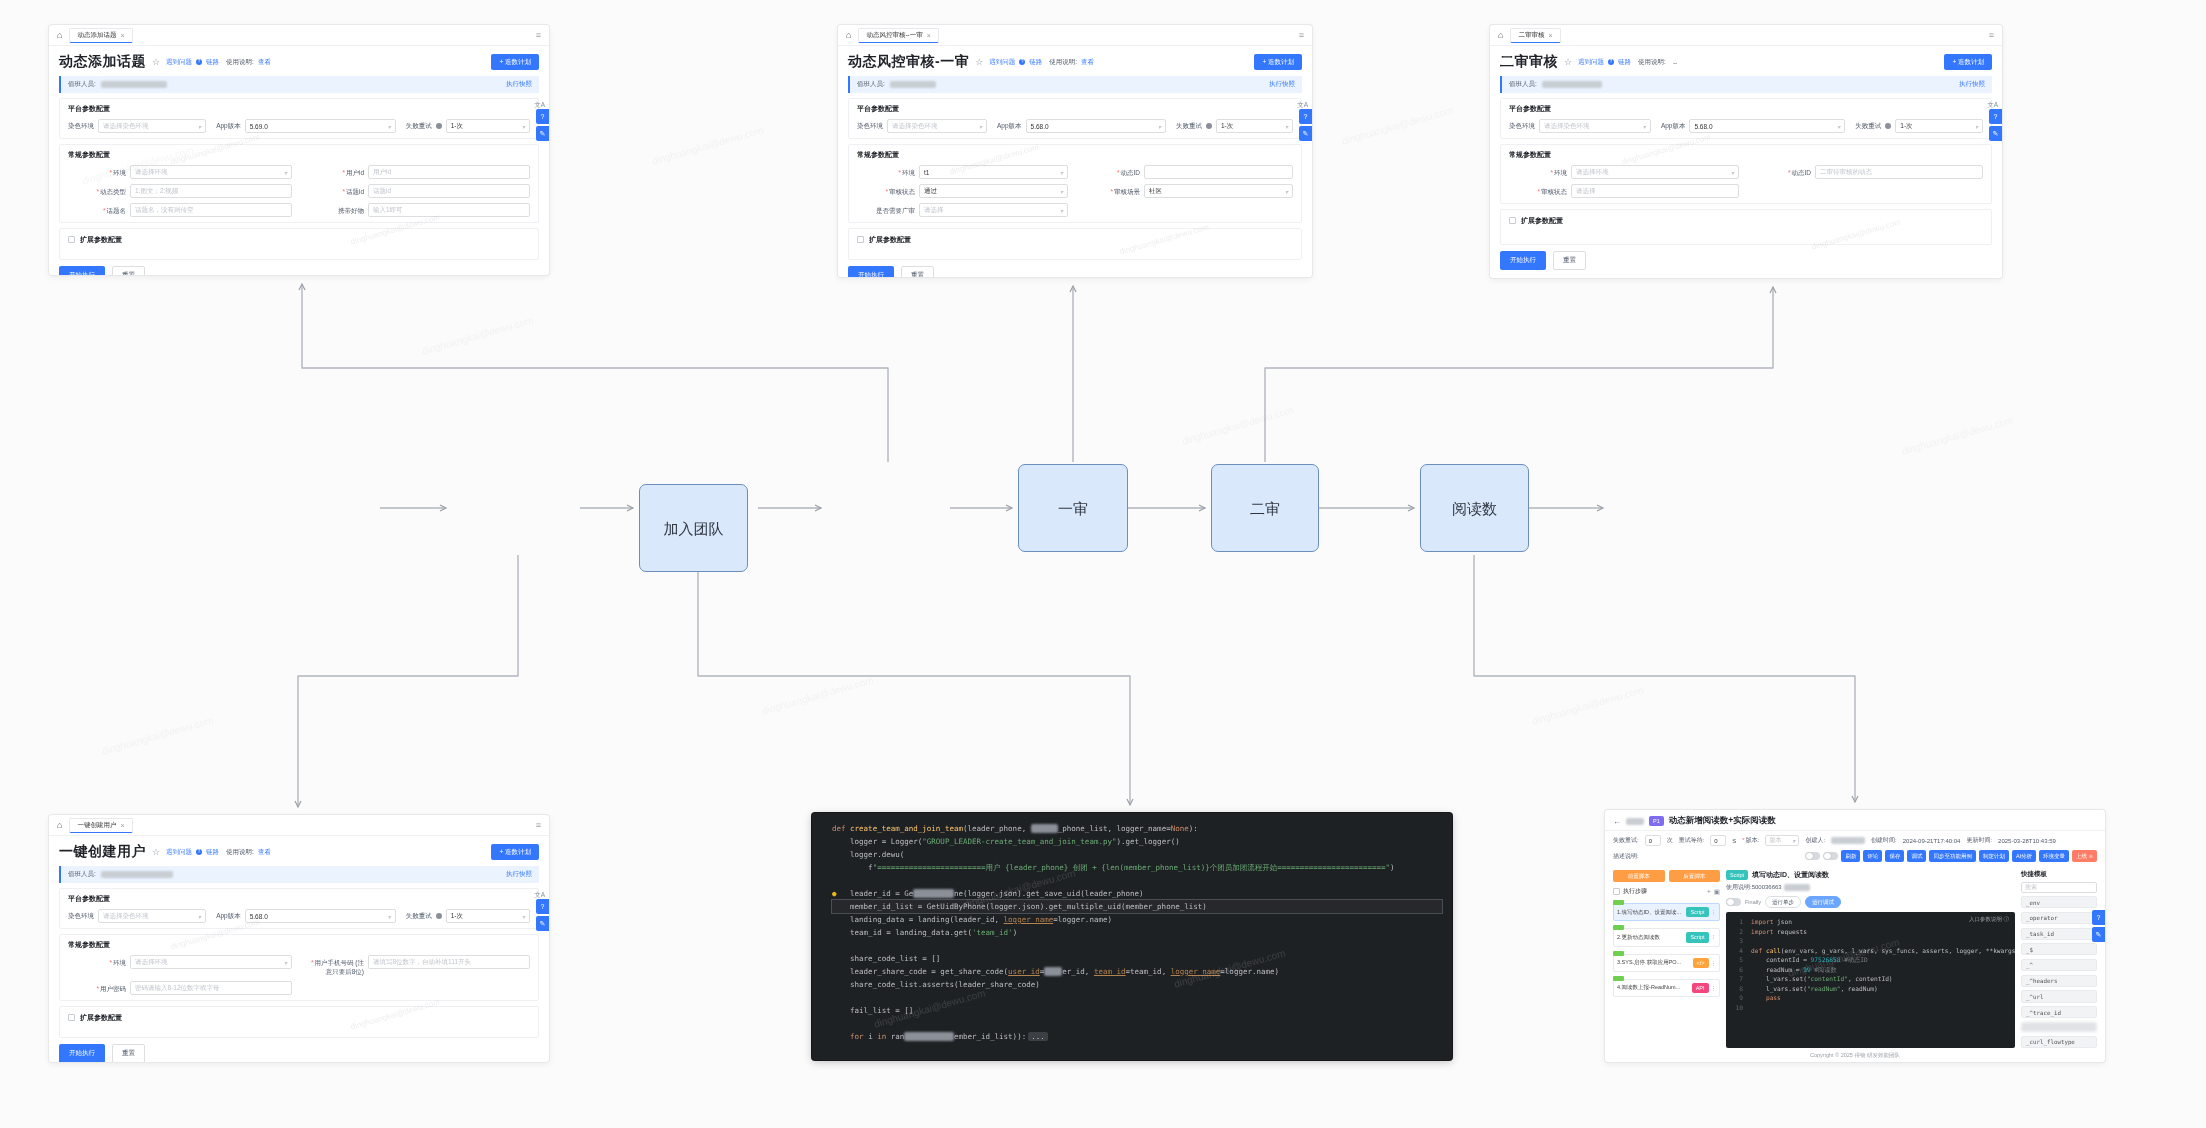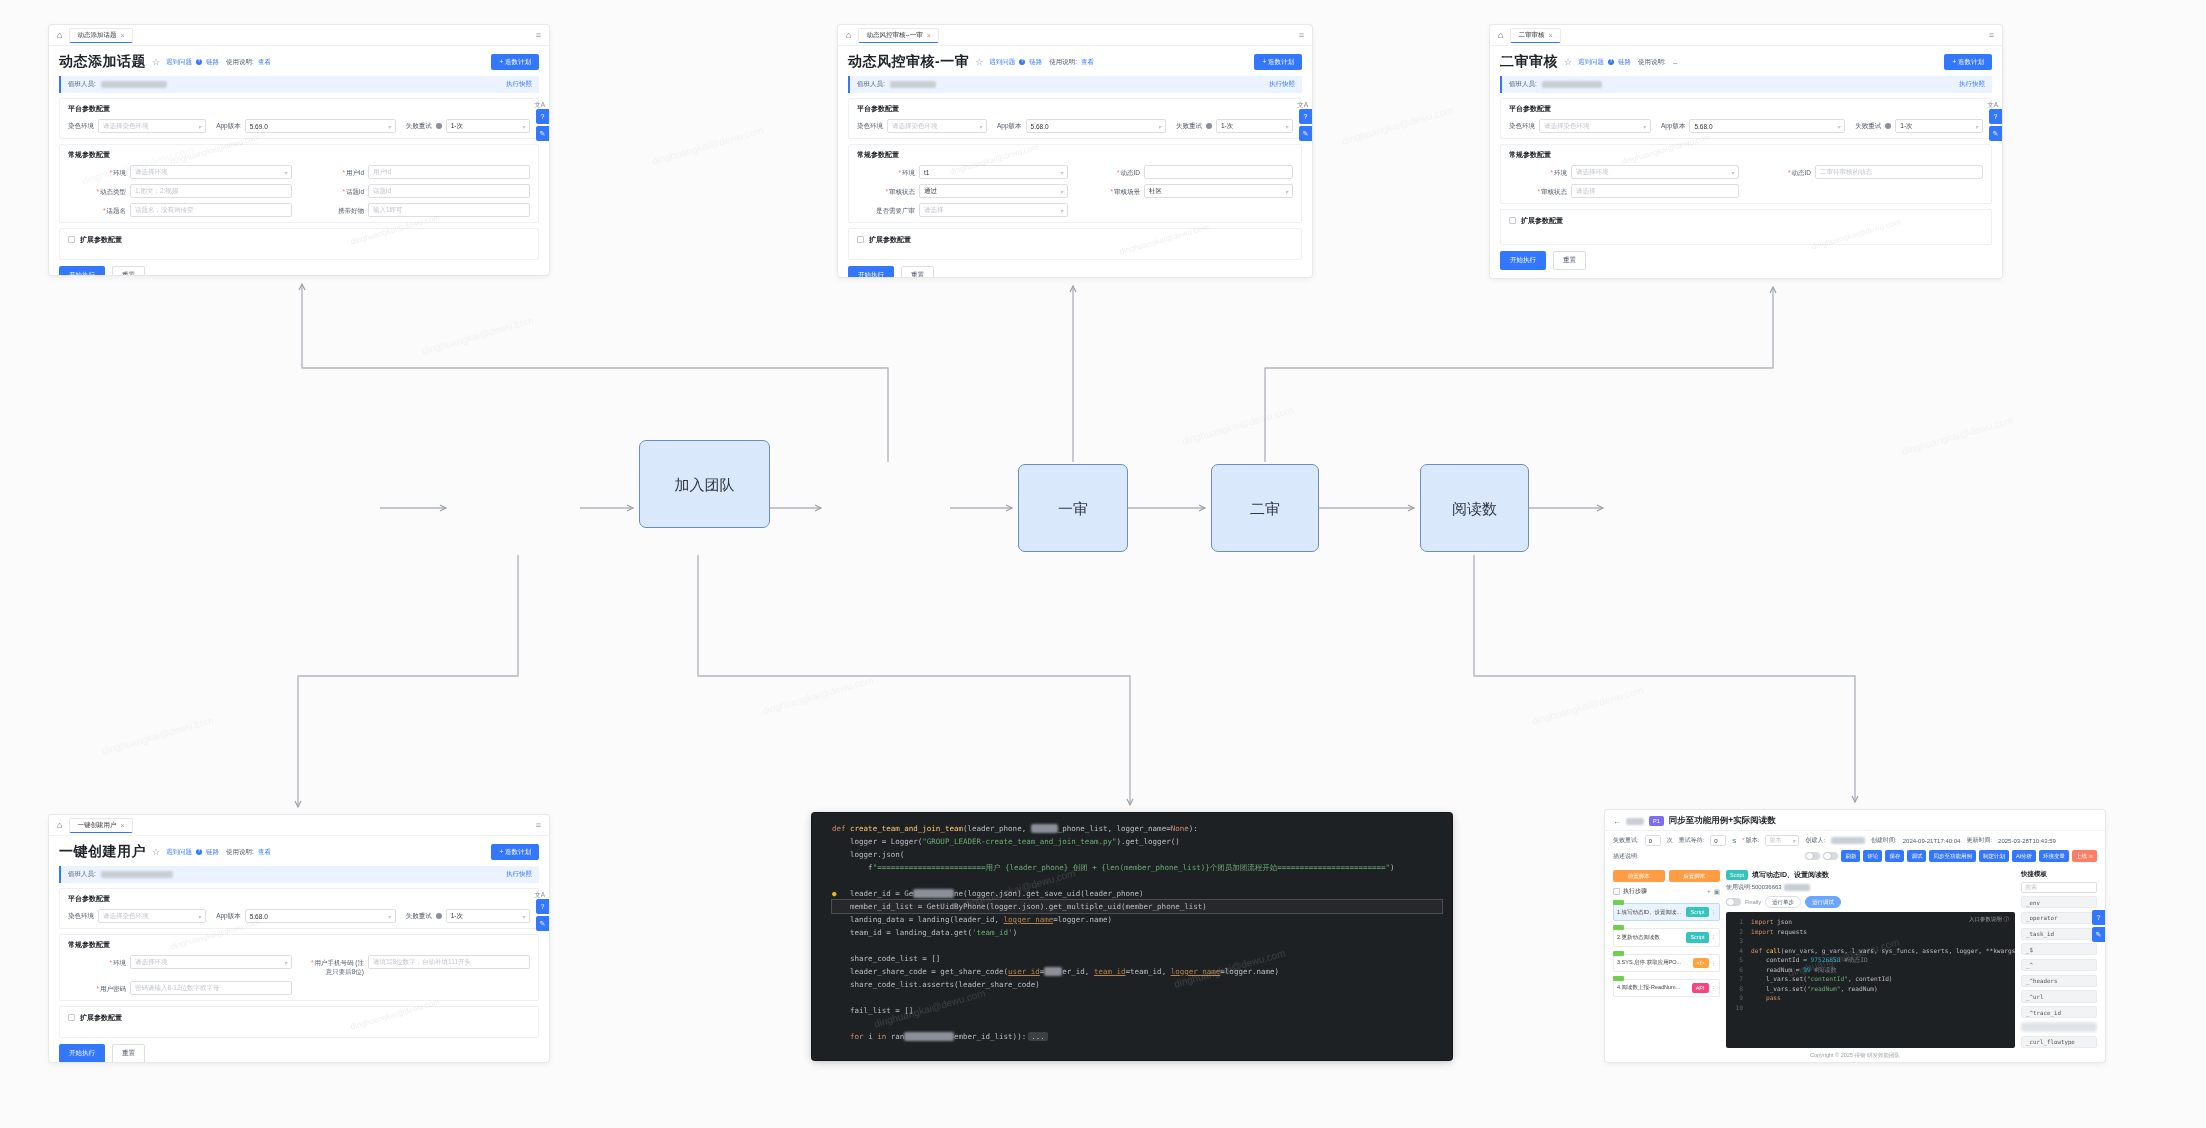--- a/index.html
+++ b/index.html
@@ -147,21 +147,21 @@
   <span class="wm" style="left:80px;top:160px">dinghuangkai@dewu.com</span>
   <span class="wm" style="left:650px;top:140px">dinghuangkai@dewu.com</span>
   <span class="wm" style="left:1340px;top:120px">dinghuangkai@dewu.com</span>
   <span class="wm" style="left:420px;top:330px">dinghuangkai@dewu.com</span>
   <span class="wm" style="left:1180px;top:420px">dinghuangkai@dewu.com</span>
   <span class="wm" style="left:1900px;top:430px">dinghuangkai@dewu.com</span>
   <span class="wm" style="left:100px;top:730px">dinghuangkai@dewu.com</span>
   <span class="wm" style="left:760px;top:690px">dinghuangkai@dewu.com</span>
   <span class="wm" style="left:1530px;top:700px">dinghuangkai@dewu.com</span>
 
-  <div class="node" style="left:639px;top:440px;width:131px;height:88px">
+  <div class="node" style="left:639px;top:484px;width:109px;height:88px">
       <span>加入团队</span>
     </div>
   <div class="node" style="left:1018px;top:464px;width:110px;height:88px">
       <span>一审</span>
     </div>
   <div class="node" style="left:1211px;top:464px;width:108px;height:88px">
       <span>二审</span>
     </div>
   <div class="node" style="left:1420px;top:464px;width:109px;height:88px">
       <span>阅读数</span>
@@ -569,21 +569,21 @@
         <div class="sb">✎</div>
       </div>
     <span class="wm inshot" style="left:120px;top:115px">dinghuangkai@dewu.com</span>
     <span class="wm inshot" style="left:300px;top:195px">dinghuangkai@dewu.com</span>
   </div>
 
   <div class="shot codeshot" style="left:812px;top:813px;width:640px;height:247px">
     <div>
         <div class="cl"><span class="k">def </span><span class="f">create_team_and_join_team</span><span>(leader_phone, </span><span class="rd">member</span><span>_phone_list, logger_name=</span><span class="k">None</span><span>):</span></div>
         <div class="cl"><span>    logger = Logger(</span><span class="s">"GROUP_LEADER-create_team_and_join_team.py"</span><span>).get_logger()</span></div>
-        <div class="cl"><span>    logger.json(</span></div>
+        <div class="cl"><span>    logger.dewu(</span></div>
         <div class="cl"><span>        f</span><span class="s">"========================用户 {leader_phone} 创团 + {len(member_phone_list)}个团员加团流程开始========================"</span><span>)</span></div>
         <div class="cl">&nbsp;</div>
         <div class="cl"><span class="bulb">● </span><span>  leader_id = Ge</span><span class="rd">tUidByPho</span><span>ne(logger.json).get_save_uid(leader_phone)</span></div>
         <div class="cl hl"><span>    member_id_list = GetUidByPhone(logger.json).get_multiple_uid(member_phone_list)</span></div>
         <div class="cl"><span>    landing_data = landing(leader_id, </span><span class="a">logger_name</span><span>=logger.name)</span></div>
         <div class="cl"><span>    team_id = landing_data.get(</span><span class="s">'team_id'</span><span>)</span></div>
         <div class="cl">&nbsp;</div>
         <div class="cl"><span>    share_code_list = []</span></div>
         <div class="cl"><span>    leader_share_code = get_share_code(</span><span class="a">user_id</span><span>=</span><span class="rd">lead</span><span>er_id, </span><span class="a">team_id</span><span>=team_id, </span><span class="a">logger_name</span><span>=logger.name)</span></div>
         <div class="cl"><span>    share_code_list.asserts(leader_share_code)</span></div>
@@ -595,21 +595,21 @@
     <span class="wm light" style="left:150px;top:70px">dinghuangkai@dewu.com</span>
     <span class="wm light" style="left:360px;top:150px">dinghuangkai@dewu.com</span>
     <span class="wm light" style="left:60px;top:190px">dinghuangkai@dewu.com</span>
   </div>
 
   <div class="shot" style="left:1605px;top:810px;width:500px;height:252px">
     <div class="ctop">
       <span class="back">←</span>
       <span class="bb" style="width:18px"></span>
       <span class="chip p1">P1</span>
-      <span class="ctitle">同步至功能用例+实际阅读数</span>
+      <span class="ctitle">动态新增阅读数+实际阅读数</span>
     </div>
     <div class="cmeta">
       <span>失败重试:</span>
         <span class="mbox">0</span>
         <span>次</span>
       <span>重试等待:</span>
         <span class="mbox">0</span>
         <span>S</span>
       <span><i class="req">*</i><span>版本:</span></span>
       <span class="mbox ph">

